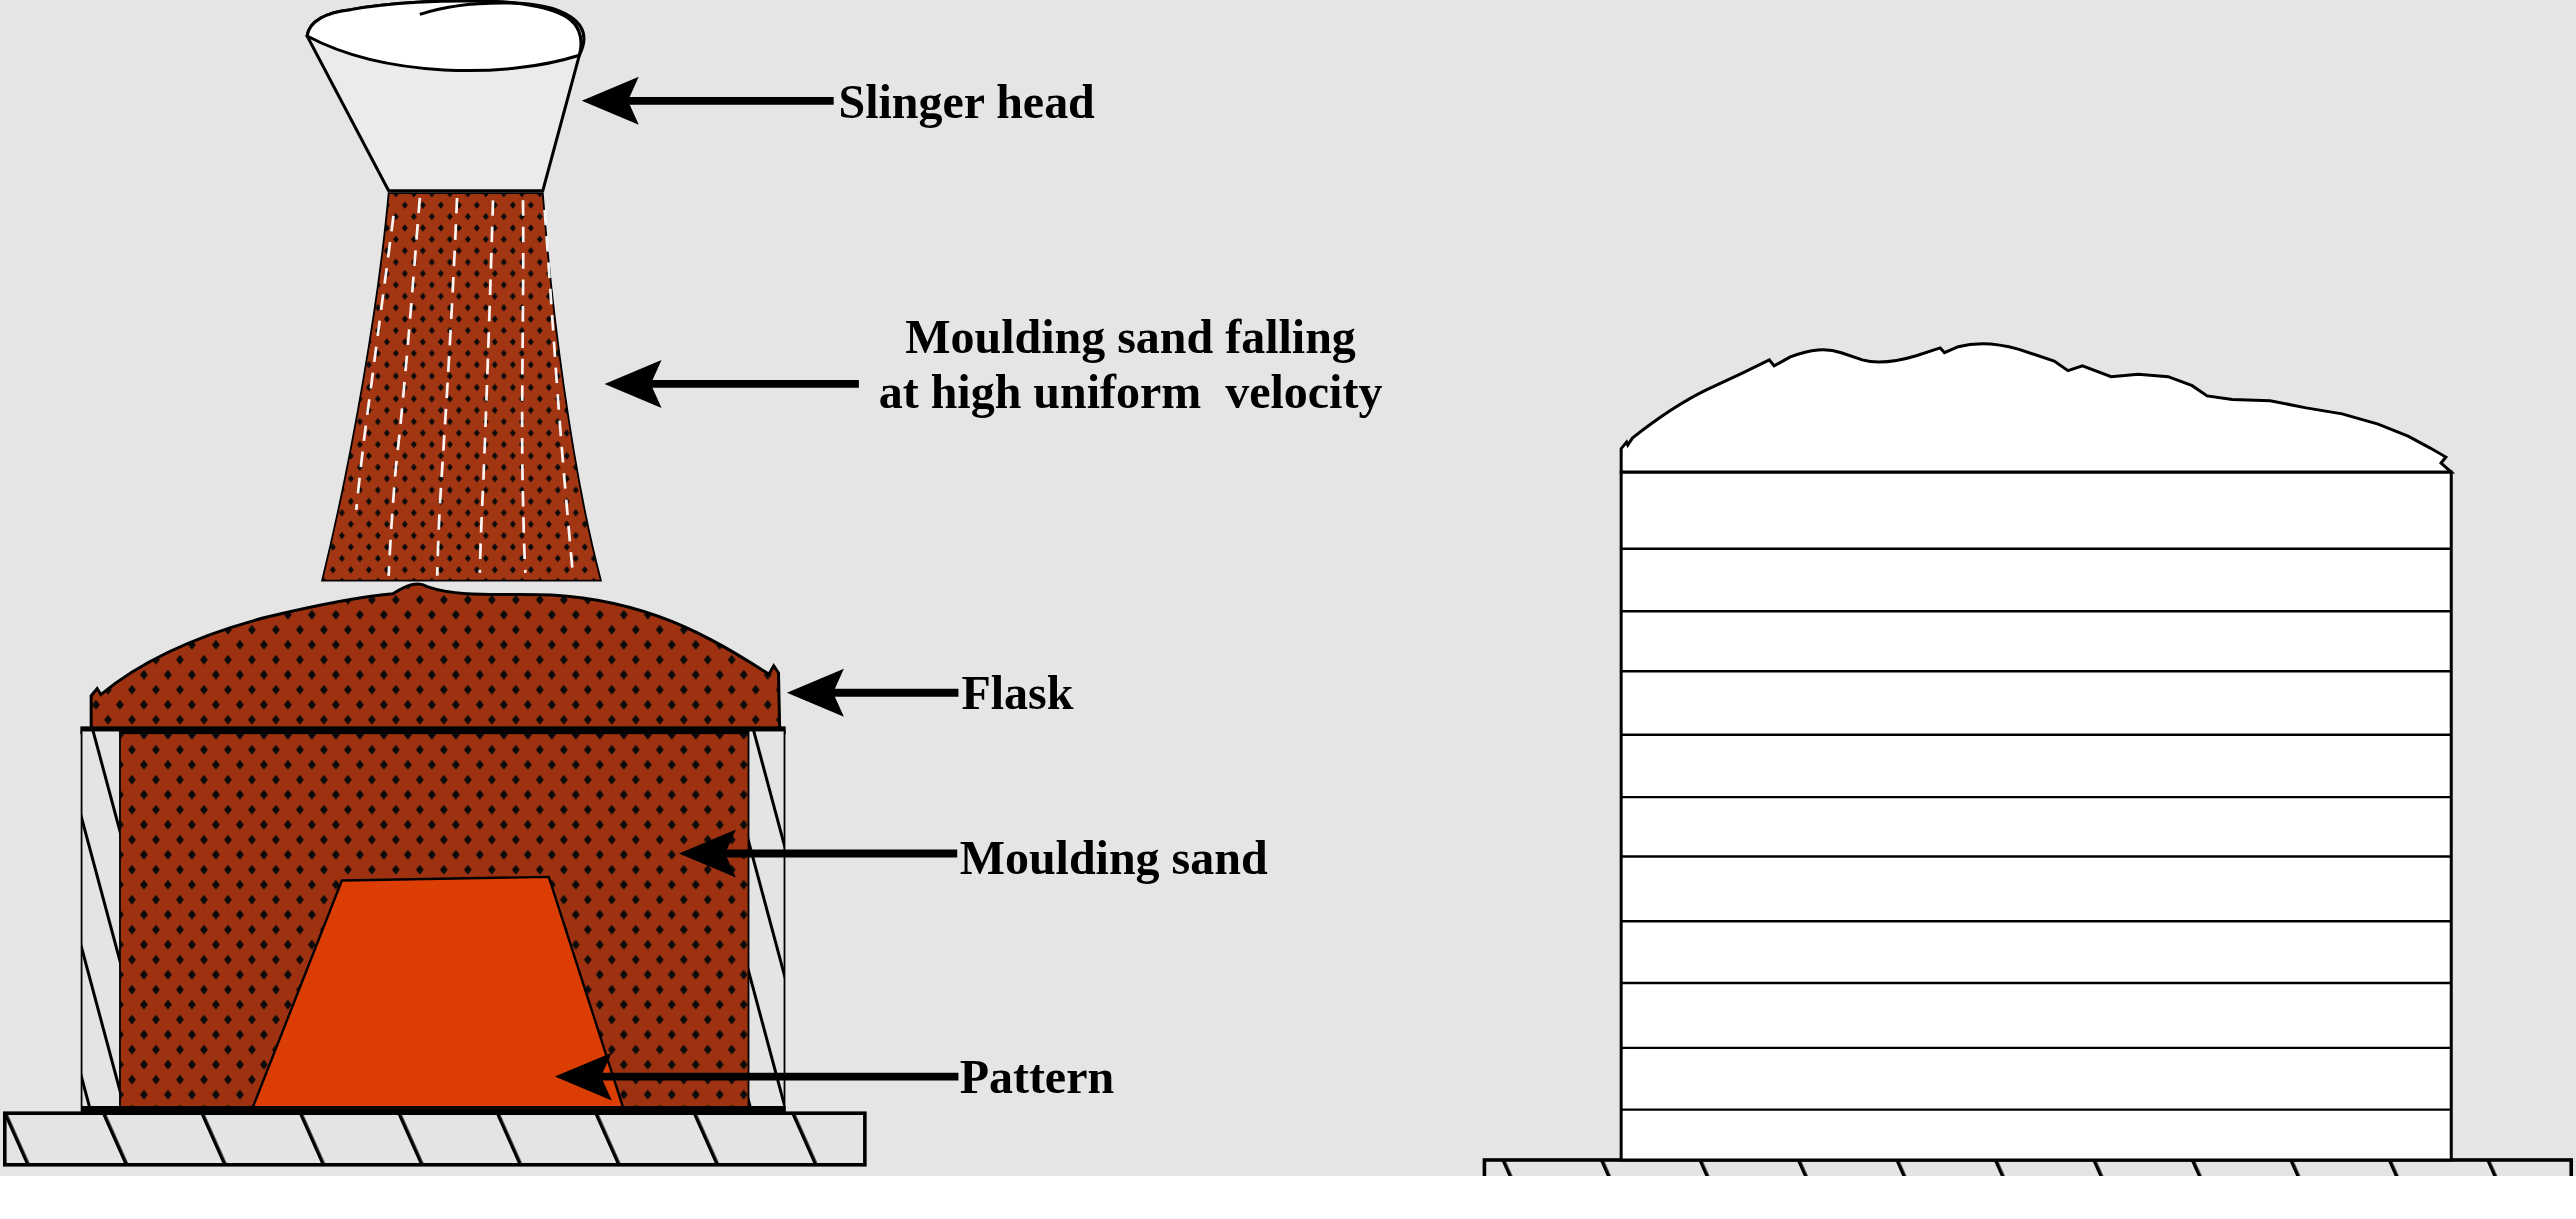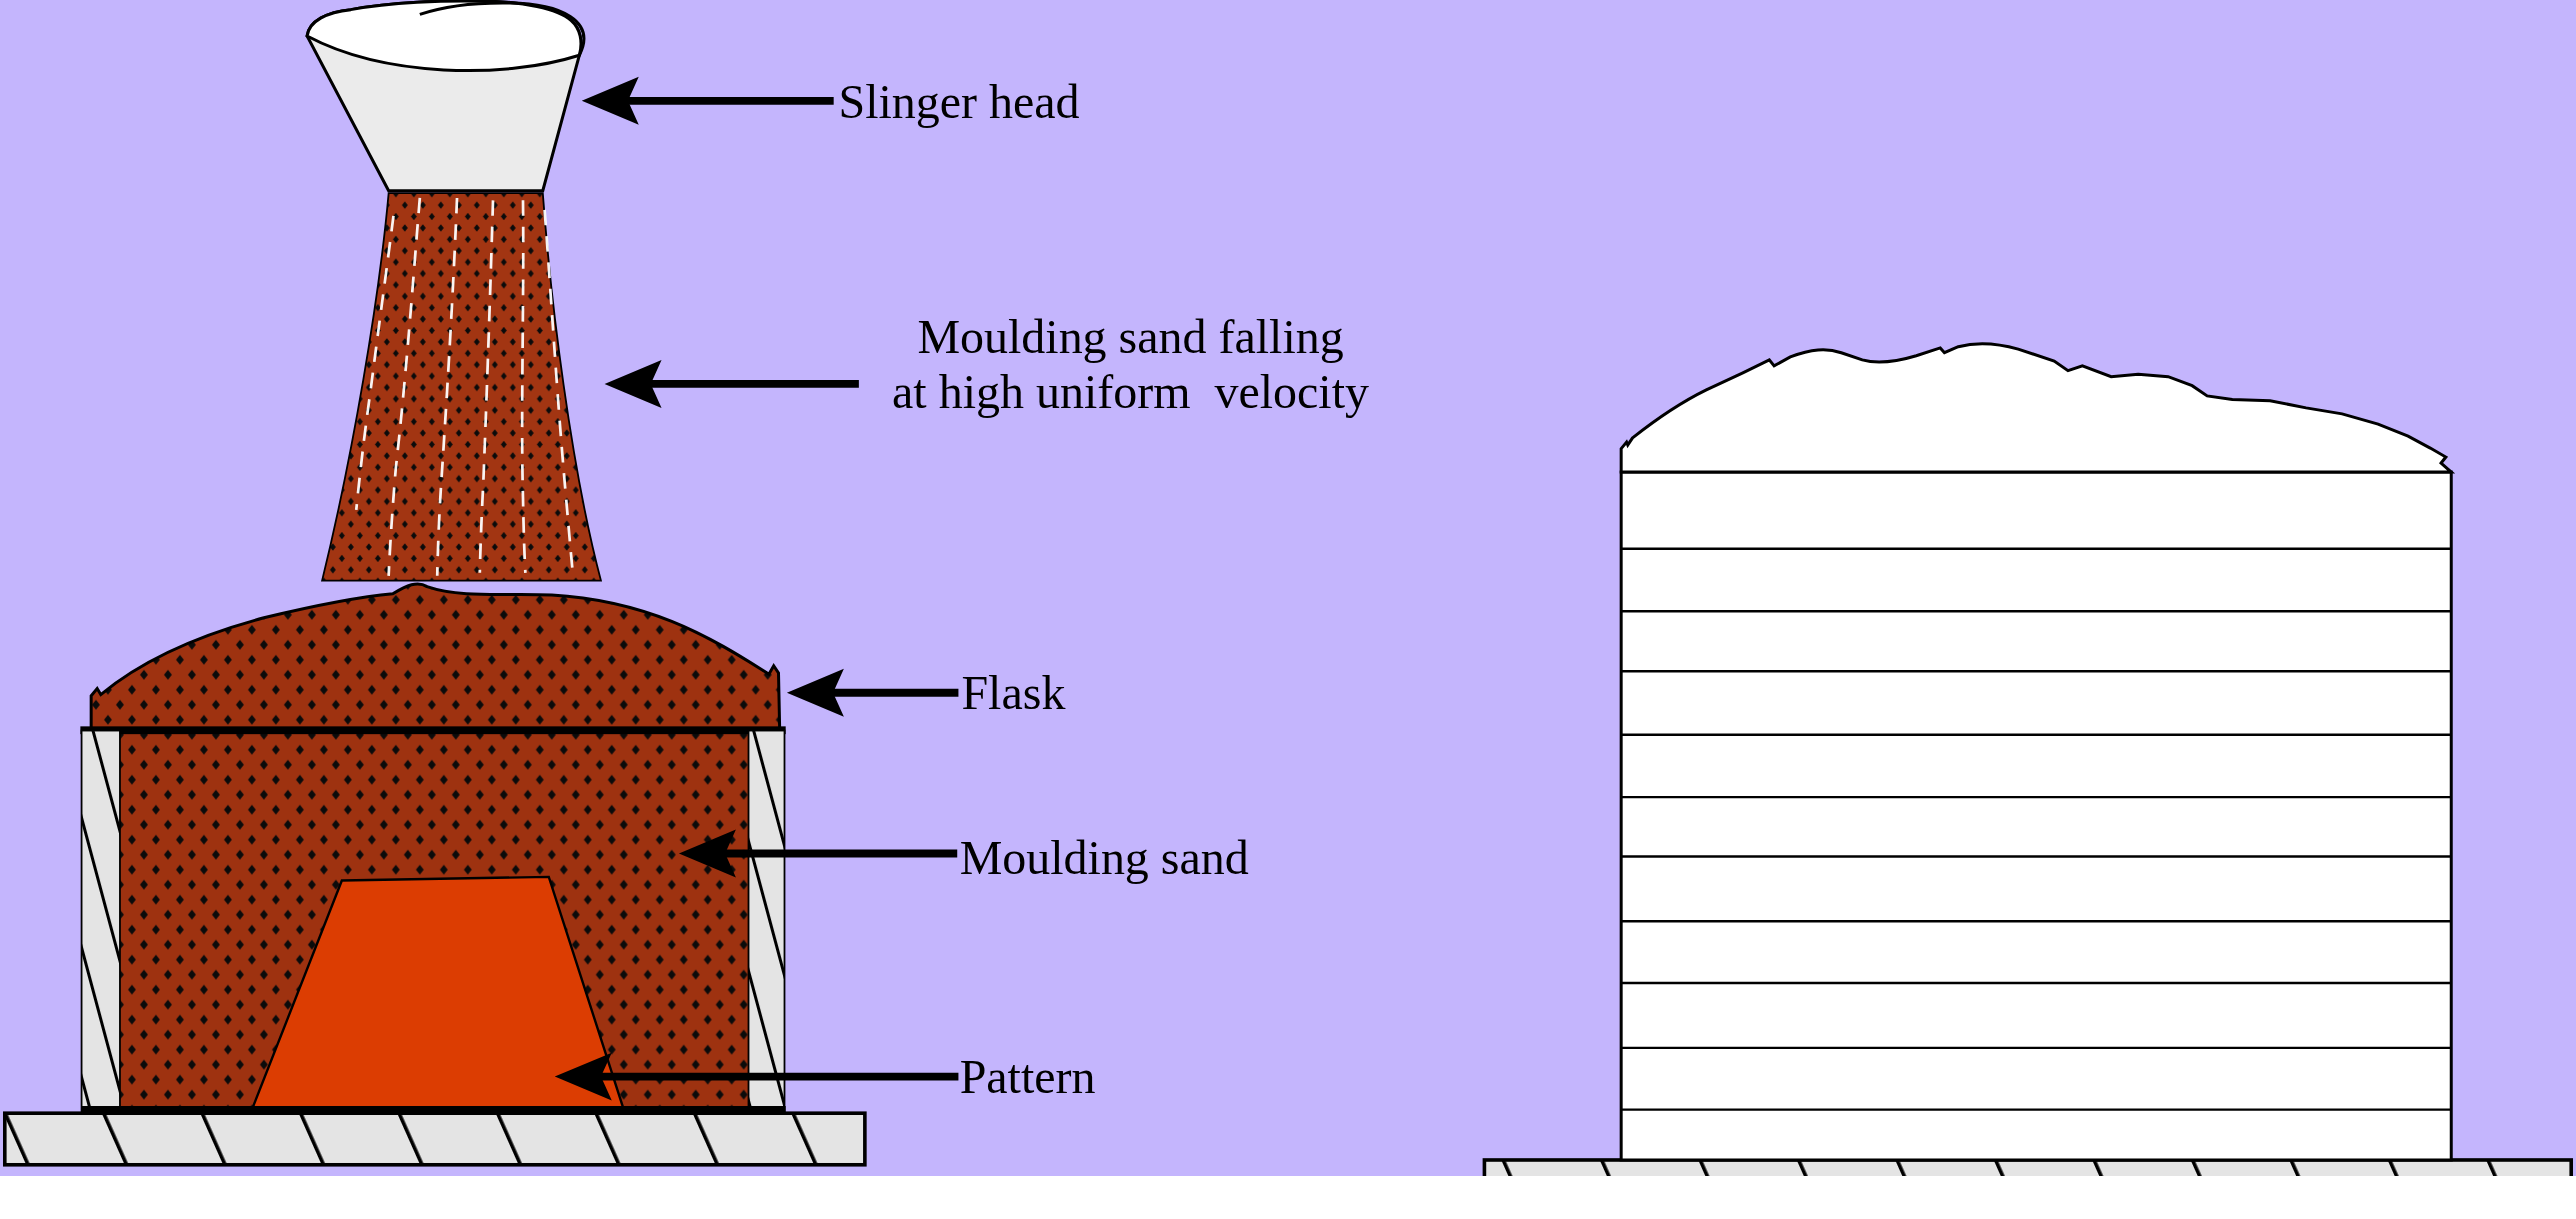--- a/index.html
+++ b/index.html
@@ -1,16 +1,16 @@
 <!DOCTYPE html>
 <html style="font-size:9.6px"><head>
 <meta charset="utf-8">
 <style>
   html,body{margin:0;padding:0;background:#ffffff;}
-  .canvas{position:relative;width:2576px;height:1176px;background:#c4b5fd;overflow:hidden;}
+  .canvas{position:relative;width:2576px;height:1176px;background:#e5e5e5;overflow:hidden;font-weight:bold;}
   svg{display:block;}
   text{font-family:"Liberation Serif","DejaVu Serif",serif;font-size:80px;fill:#000;}
   .label2{white-space:pre;}
 </style>
 </head>
 <body>
 
 <div class="canvas">
 <svg width="2576" height="1220" viewBox="0 0 4295 2034" xmlns="http://www.w3.org/2000/svg">
 

